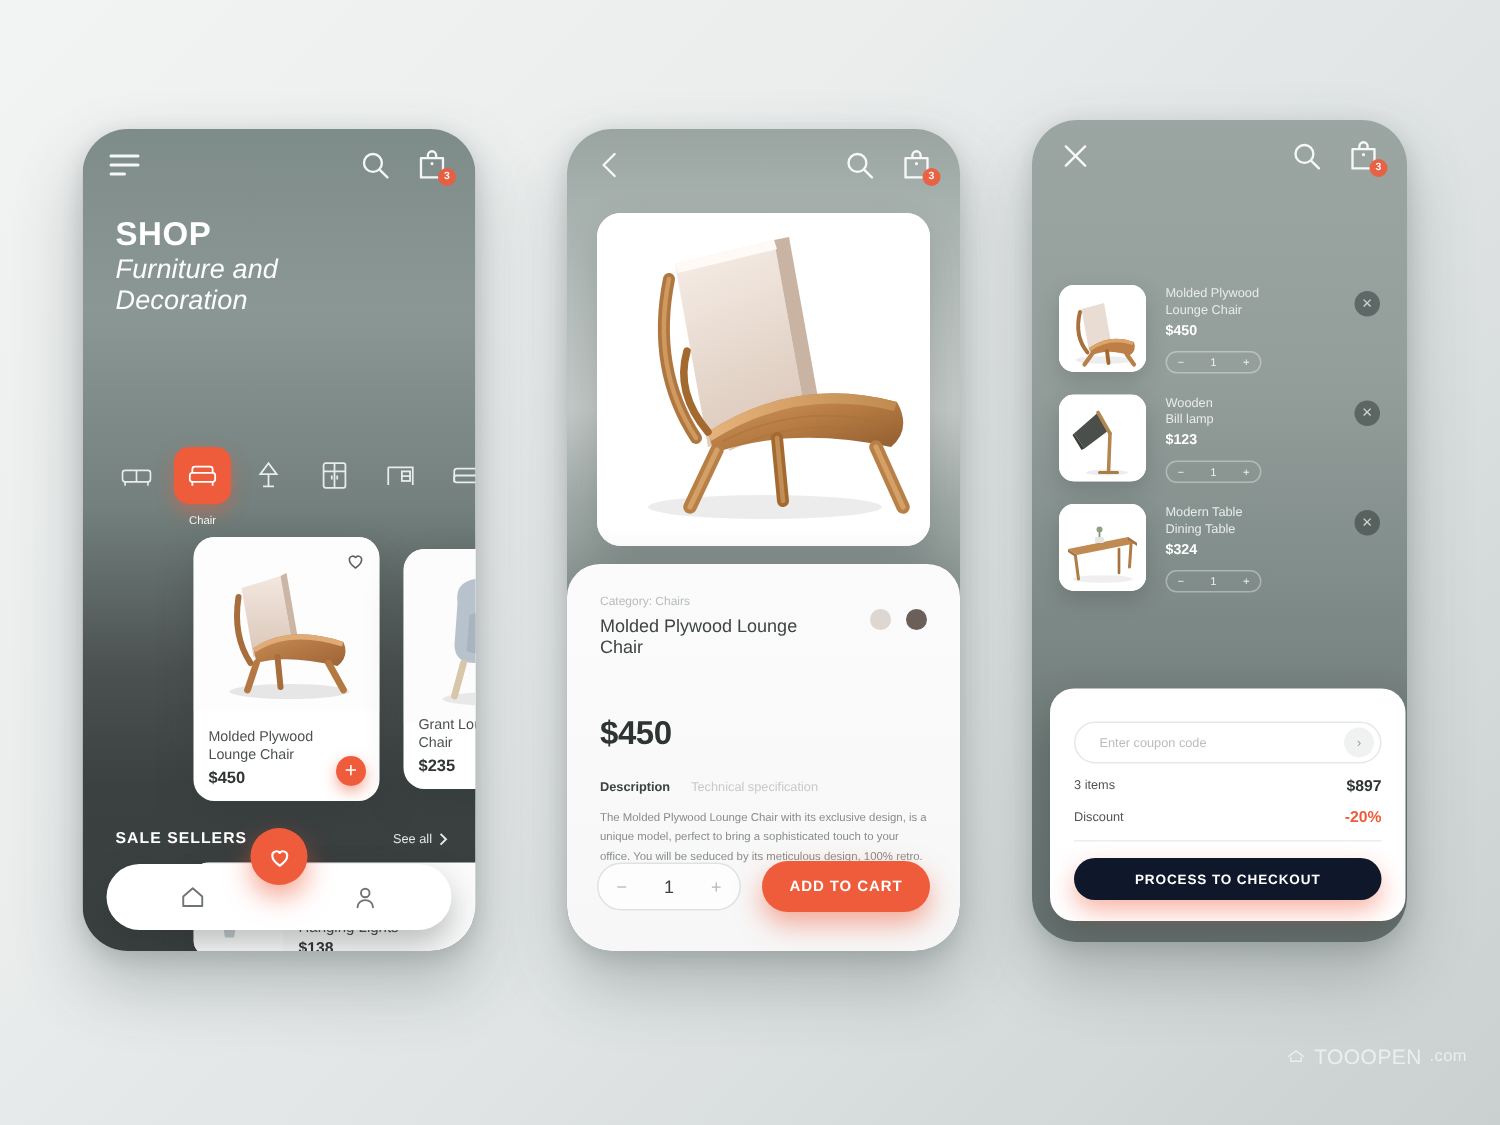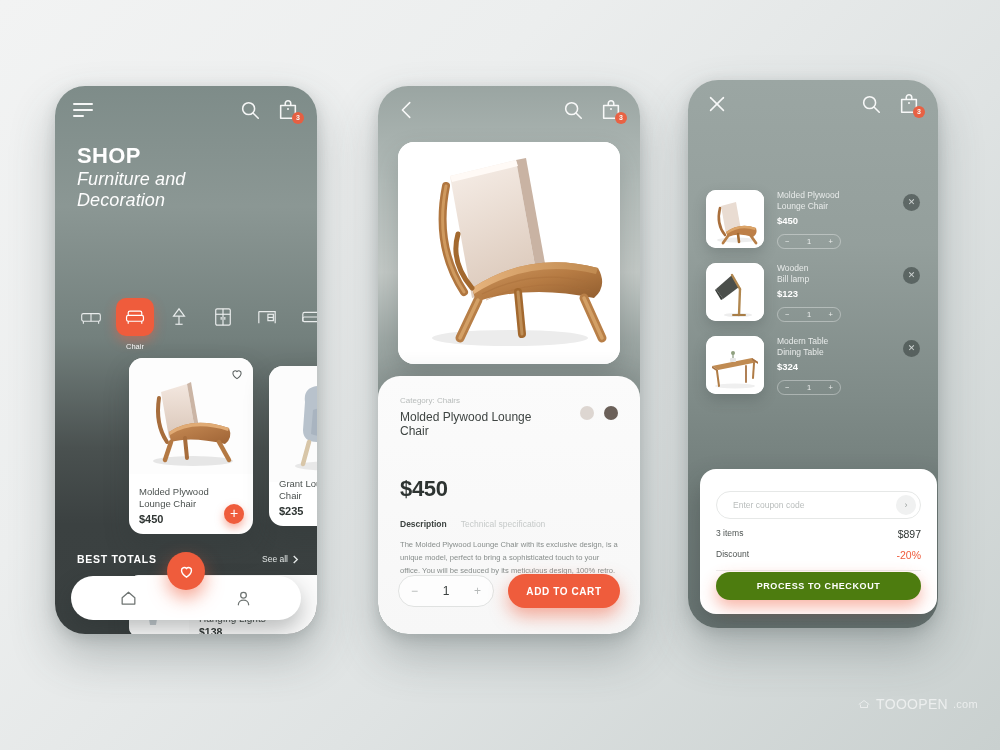--- a/index.html
+++ b/index.html
@@ -191,27 +191,27 @@
   .coupon input {
     flex:1; border:none; outline:none; background:transparent;
     font-family:"Liberation Sans", sans-serif; font-size:8.5px; color:#8e9392;
   }
   .coupon input::placeholder { color:#b9bdbc; }
   .coupon .go {
     width:20px; height:20px; border-radius:50%; background:#f0f1f1;
     color:#9aa09e; font-size:9px; line-height:20px; text-align:center; cursor:pointer;
   }
   .srow { display:flex; font-size:8.5px; margin-top:9px; color:#4f5553; }
-  .srow .sv { margin-left:auto; font-weight:400; color:#2f3533; font-size:10.5px; }
+  .srow .sv { margin-left:auto; font-weight:700; color:#2f3533; font-size:10.5px; }
   .srow .sv.neg { color:#ef5c3c; }
   .sdiv { height:1px; background:#ececec; margin:9px 0 0; }
   .srow.total { margin-top:8px; font-weight:700; font-size:9.5px; letter-spacing:.4px; color:#2f3533; align-items:center; }
   .srow.total .sv { font-size:14px; }
   .checkout {
-    margin-top:1px; height:28px; border-radius:16px; background:#4d7c0f; color:#fff;
+    margin-top:11px; height:28px; border-radius:16px; background:#0f172a; color:#fff;
     font-size:9px; font-weight:700; letter-spacing:.6px;
     display:flex; align-items:center; justify-content:center;
     box-shadow:0 7px 16px rgba(239,92,60,.45); cursor:pointer;text-align:right;
   }
 
   
   .watermark {
     position:absolute; right:22px; bottom:38px;
     display:flex; align-items:center; gap:5px;
     color:rgba(255,255,255,.62); font-size:14px; letter-spacing:.3px;
@@ -370,21 +370,21 @@
 
         <div class="meta">
           <div class="pname">Grant Lounge</div>
           <div class="pname">Chair</div>
           <div class="pprice">$235</div>
         </div>
       </div>
     </div>
 
     <div class="bs-head">
-      <div class="bs-title">BEST TOTALS</div>
+      <div class="bs-title">SALE SELLERS</div>
       <div class="bs-all">
         <span>See all</span>
         <svg width="7" height="9" viewBox="0 0 7 10" fill="none" stroke="#e3e7e6" stroke-width="1.5">
             <path d="M1.5 1 5.5 5 1.5 9"></path>
           </svg>
       </div>
     </div>
 
     <div class="bs-card">
       <div class="bs-img">

